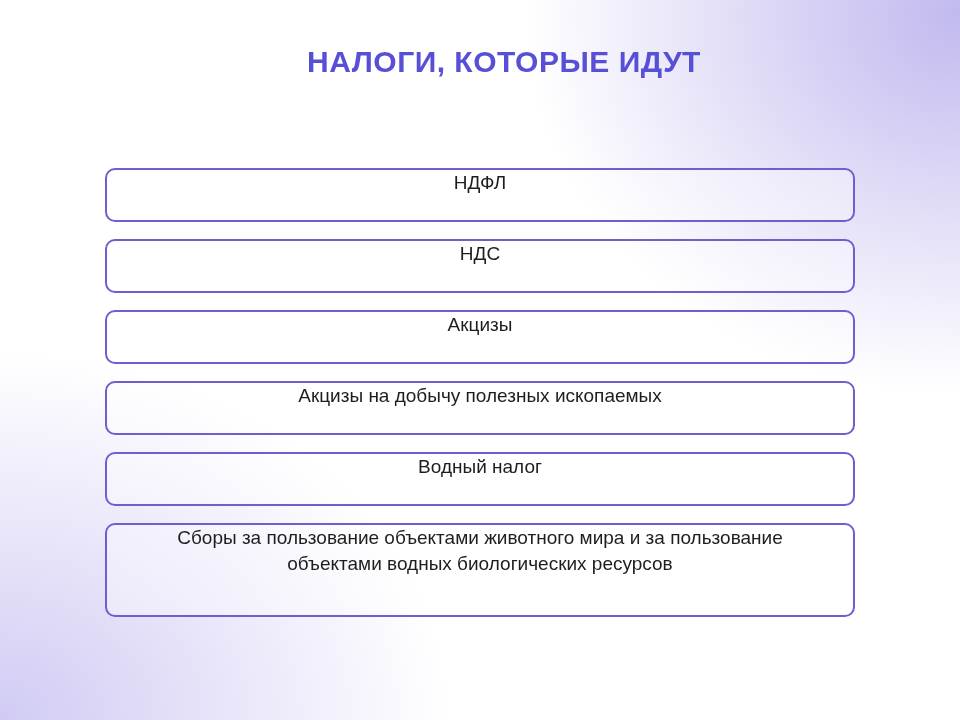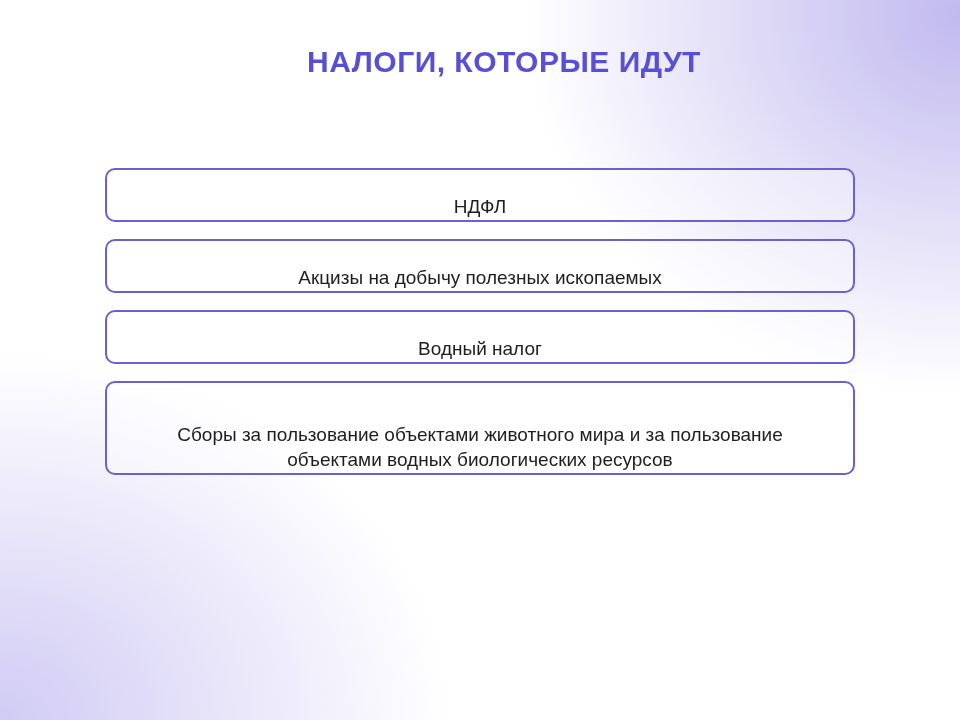--- a/index.html
+++ b/index.html
@@ -42,21 +42,21 @@
     flex-direction: column;
     gap: 17px;
   }
   .box {
     box-sizing: border-box;
     height: 54px;
     border: 2px solid #6c5fd0;
     border-radius: 10px;
     background: rgba(255,255,255,0.35);
     display: flex;
-    align-items: flex-end;
+    align-items: flex-start;
     justify-content: center;
     text-align: center;
     color: #1e1e1e;
     font-size: 19px;
     line-height: 1.35;
   }
   .box.tall { height: 94px; }
   .box .label { display: block; padding: 0 20px; }
   .box.tall .label { max-width: 700px; }
 </style>
@@ -66,20 +66,26 @@
 <div class="slide">
   <h1 class="title">
     <span>НАЛОГИ, КОТОРЫЕ ИДУТ</span>
   </h1>
 
   <div class="boxes">
     <div class="box">
       <span class="label">НДФЛ</span>
     </div>
     <div class="box">
+      <span class="label">НДС</span>
+    </div>
+    <div class="box">
+      <span class="label">Акцизы</span>
+    </div>
+    <div class="box">
       <span class="label">Акцизы на добычу полезных ископаемых</span>
     </div>
     <div class="box">
       <span class="label">Водный налог</span>
     </div>
     <div class="box tall">
       <span class="label">Сборы за пользование объектами животного мира и за пользование объектами водных биологических ресурсов</span>
     </div>
   </div>
 </div>

